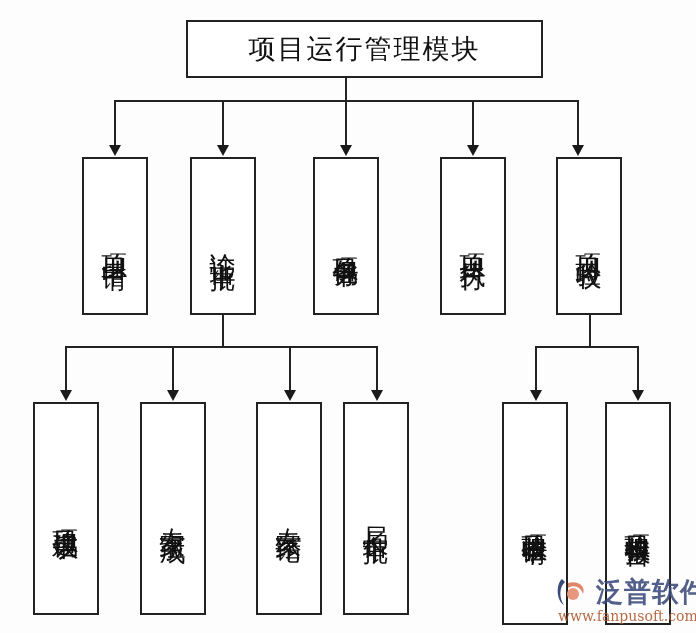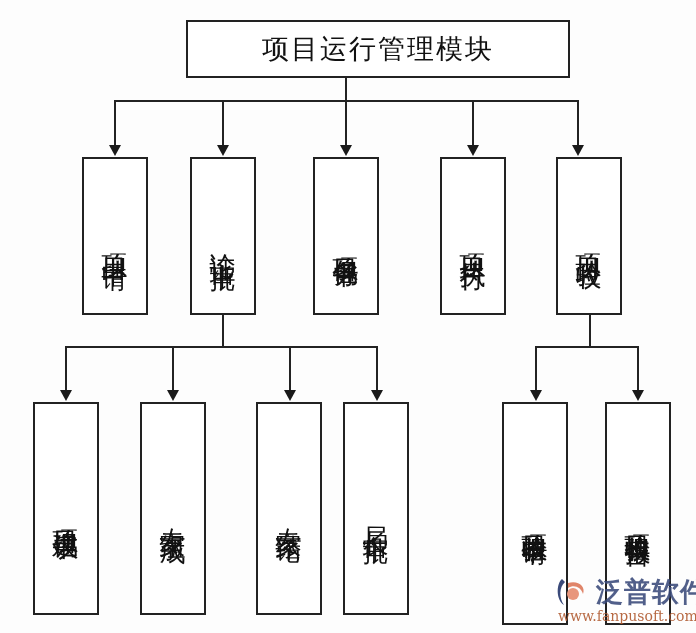--- a/index.html
+++ b/index.html
@@ -94,21 +94,21 @@
     top: 2px;
     width: 36px;
     height: 32px;
   }
 </style>
 </head>
 <body>
 
 <div id="canvas">
 
-  <div class="node node-h" style="left:186px; top:20px; width:384px; height:58px;">项目运行管理模块</div>
+  <div class="node node-h" style="left:186px; top:20px; width:357px; height:58px;">项目运行管理模块</div>
 
   <div class="edge edge-v" style="left:345px; top:78px; width:2px; height:23px;"></div>
   <div class="edge edge-h" style="left:114px; top:100px; width:463px; height:2px;"></div>
 
   <div class="edge edge-v" style="left:114px; top:100px; height:52px;"></div>
   <div class="arrow" style="left:109px; top:145px;"></div>
 
   <div class="edge edge-v" style="left:222px; top:100px; height:52px;"></div>
   <div class="arrow" style="left:217px; top:145px;"></div>
 

